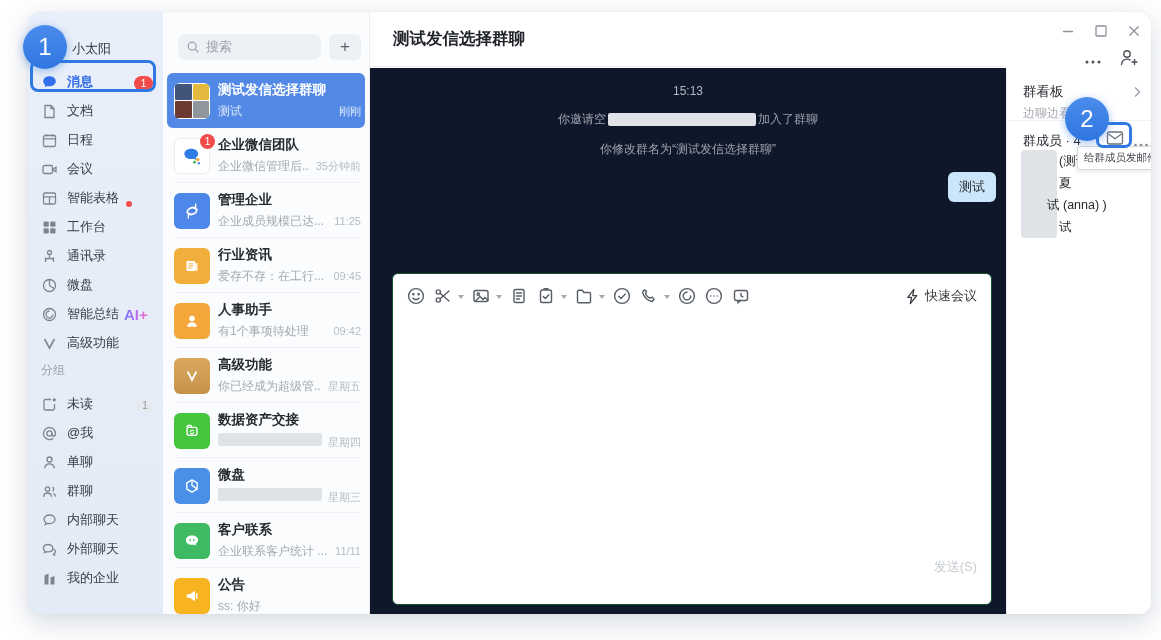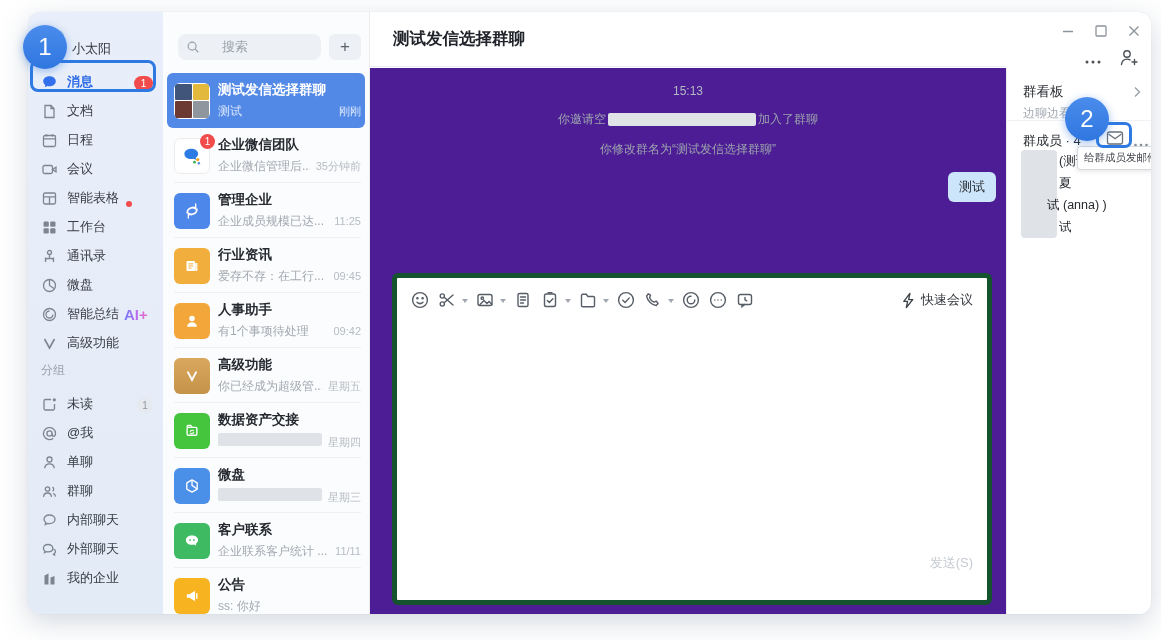--- a/index.html
+++ b/index.html
@@ -16,21 +16,21 @@
   .nav-row .nicon{width:17px;height:17px;margin-right:9px;flex:none;display:flex;align-items:center;justify-content:center;}
   .nav-row.active{color:#2e6ce5;font-weight:700;}
   .badge-red{margin-left:auto;background:#f24b4b;color:#fff;font-size:10px;font-weight:400;min-width:15px;height:15px;border-radius:8px;display:flex;align-items:center;justify-content:center;padding:0 2px;}
   .badge-grey{margin-left:auto;background:#e6e9ee;color:#9298a1;font-size:10px;min-width:16px;height:15px;border-radius:8px;display:flex;align-items:center;justify-content:center;}
   .dot-red{width:6px;height:6px;border-radius:3px;background:#f24b4b;margin-left:7px;}
   .ai-suffix{margin-left:5px;font-size:15px;font-weight:700;background:linear-gradient(90deg,#6f7bf5,#b96bf2,#f06cc0);-webkit-background-clip:text;background-clip:text;color:transparent;}
   .section-label{margin:10px 0 4px 13px;font-size:12px;color:#9aa1ab;height:18px;}
   
   .chatlist{position:absolute;left:135px;top:0;width:207px;height:602px;background:#fbfcfd;border-right:1px solid #ececef;box-sizing:border-box;}
   .search-row{display:flex;align-items:center;padding:22px 8px 0 15px;gap:8px;}
-  .search-box{flex:1;height:26px;background:#edf0f4;border-radius:8px;display:flex;align-items:center;padding:0 8px;gap:22px;color:#9aa1a9;font-size:13px;}
+  .search-box{flex:1;height:26px;background:#edf0f4;border-radius:8px;display:flex;align-items:center;padding:0 8px;gap:6px;color:#9aa1a9;font-size:13px;}
   .add-btn{width:32px;height:26px;background:#edf0f4;border-radius:6px;display:flex;align-items:center;justify-content:center;color:#5c636b;font-size:17px;flex:none;}
   .items{position:absolute;left:4px;right:4px;top:61px;}
   .ci{position:relative;height:55px;display:flex;align-items:center;padding:0 4px 0 7px;box-sizing:border-box;}
   .ci:not(.sel)::after{content:'';position:absolute;left:7px;right:4px;bottom:0;height:1px;background:#eef0f3;}
   .ci.sel{background:#5289e7;border-radius:6px;}
   .cicon{width:36px;height:36px;border-radius:6px;flex:none;display:flex;align-items:center;justify-content:center;position:relative;}
   .ctext{margin-left:8px;flex:1;min-width:0;}
   .ct{font-size:13.5px;color:#262a30;white-space:nowrap;overflow:hidden;font-weight:600;}
   .cs{font-size:12px;color:#a3a9b1;margin-top:4px;display:flex;align-items:baseline;}
   .cs .sub{flex:1;white-space:nowrap;overflow:hidden;}
@@ -38,25 +38,25 @@
   .sel .ct{color:#fff;}
   .sel .cs,.sel .cs .time{color:rgba(255,255,255,.8);}
   .mini-badge{position:absolute;top:-5px;right:-6px;background:#f24b4b;color:#fff;font-size:10px;min-width:15px;height:15px;border-radius:8px;display:flex;align-items:center;justify-content:center;}
   .redact{background:#dfe2e7;border-radius:2px;display:inline-block;}
   .grid-avatar{width:36px;height:36px;border-radius:6px;background:#fff;display:grid;grid-template-columns:1fr 1fr;grid-template-rows:1fr 1fr;gap:1px;padding:1px;box-sizing:border-box;overflow:hidden;}
   .grid-avatar div{border-radius:1px;}
   
   .main{position:absolute;left:342px;top:0;width:636px;height:602px;}
   .main-header{height:55px;border-bottom:1px solid #ececf0;display:flex;align-items:center;padding:0 23px;box-sizing:border-box;background:#fff;}
   .main-title{font-size:16.5px;font-weight:700;color:#202329;}
-  .conv{position:absolute;left:0;top:56px;right:0;bottom:0;background:#4c1d95;}
+  .conv{position:absolute;left:0;top:56px;right:0;bottom:0;background:#0f172a;}
   .ts{text-align:center;padding-top:16px;font-size:12px;color:#b3bac2;}
   .sys{text-align:center;margin-top:13px;font-size:12px;color:#9da4ad;display:flex;justify-content:center;align-items:center;}
   .bubble{position:absolute;top:104px;right:10px;background:#cde5fb;border-radius:6px;padding:6px 11px;font-size:13px;color:#2a2e34;}
-  .compose{position:absolute;left:22px;right:14px;top:205px;bottom:9px;background:#fff;border:5px solid #14532d;border-radius:6px;box-sizing:border-box;}
+  .compose{position:absolute;left:22px;right:14px;top:205px;bottom:9px;background:#fff;border:1px solid #14532d;border-radius:6px;box-sizing:border-box;}
   .tb{display:flex;align-items:center;gap:5px;padding:11px 14px 0 12px;}
   .tbi{width:22px;height:22px;display:flex;align-items:center;justify-content:center;flex:none;}
   .caret{width:0;height:0;border-left:3.5px solid transparent;border-right:3.5px solid transparent;border-top:4.5px solid #a2a8af;margin:2px 1px 0 -1px;flex:none;}
   .quick{margin-left:auto;display:flex;align-items:center;gap:5px;font-size:13px;color:#33373d;}
   .send{position:absolute;right:14px;bottom:28px;font-size:13px;color:#c6cbd1;}
   
   .rp{position:absolute;left:978px;top:56px;width:145px;height:546px;background:#fff;border-left:1px solid #ececf0;box-sizing:border-box;}
   .rp .abs{position:absolute;}
   .rp-title{font-size:13.5px;color:#26292e;}
   .rp-sub{font-size:12px;color:#a3a9b1;}

